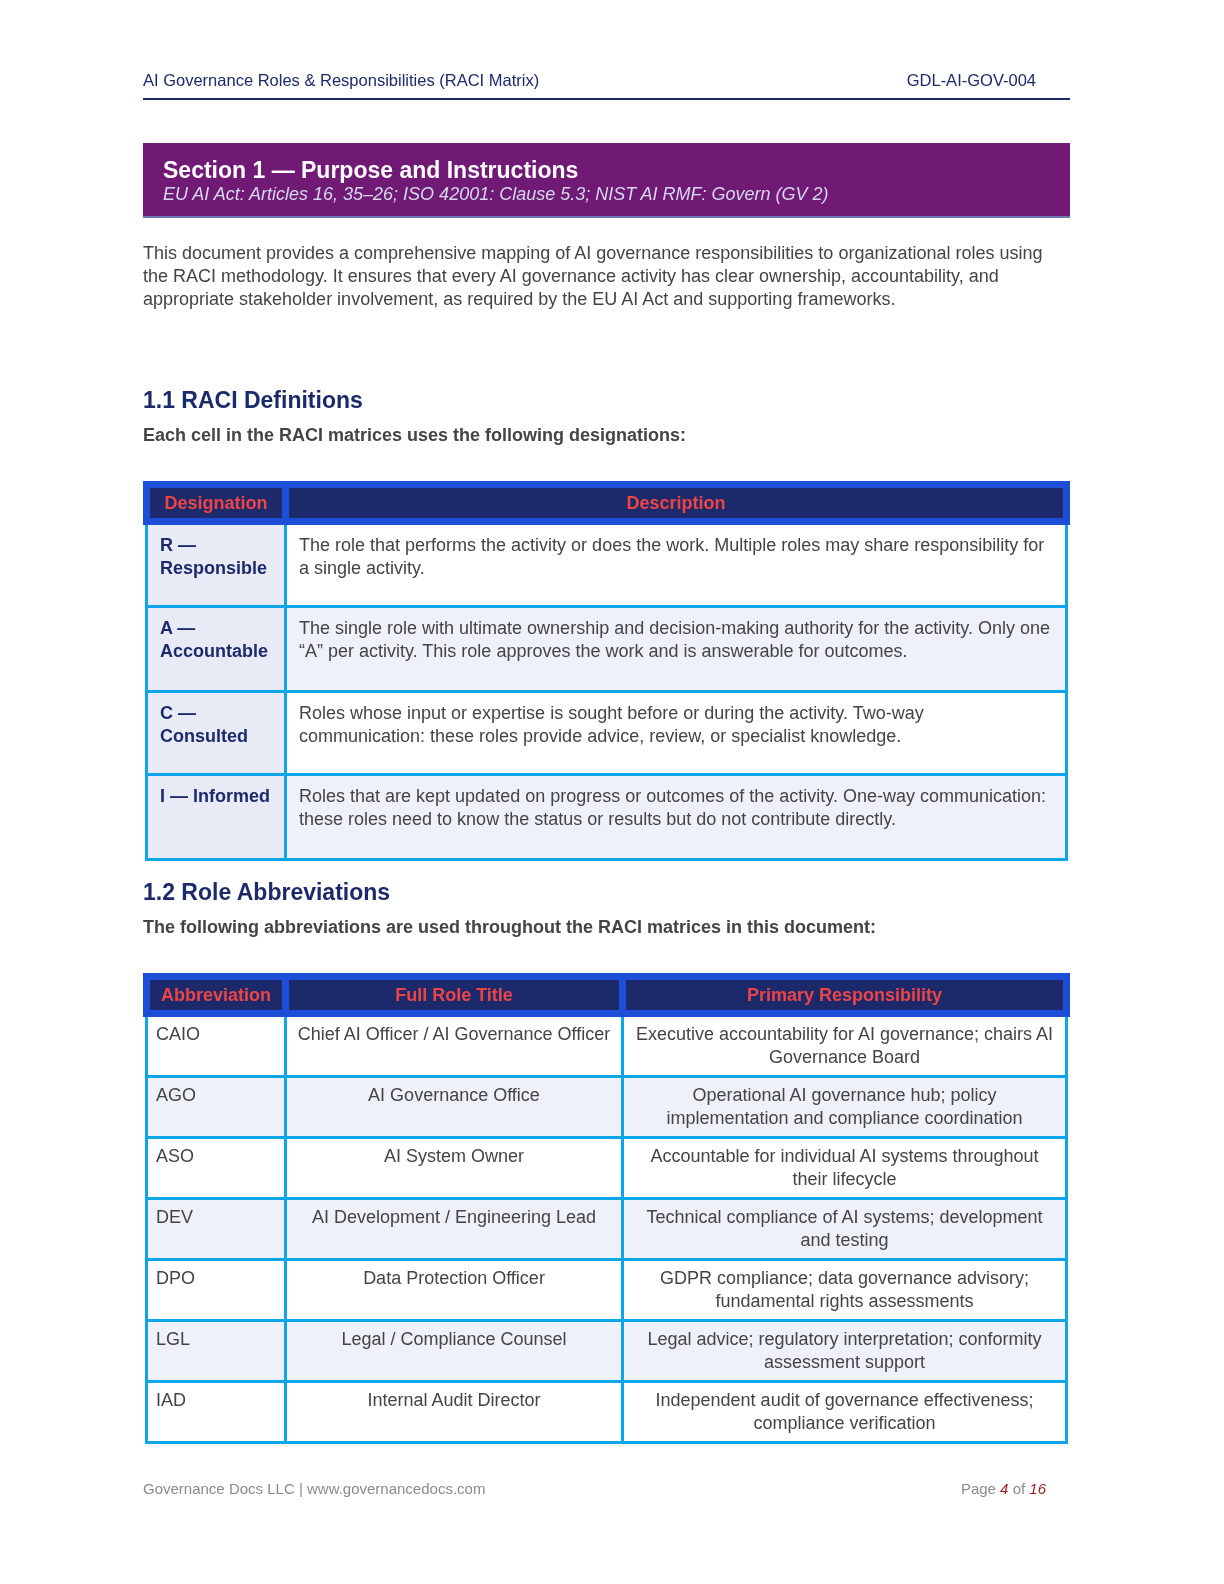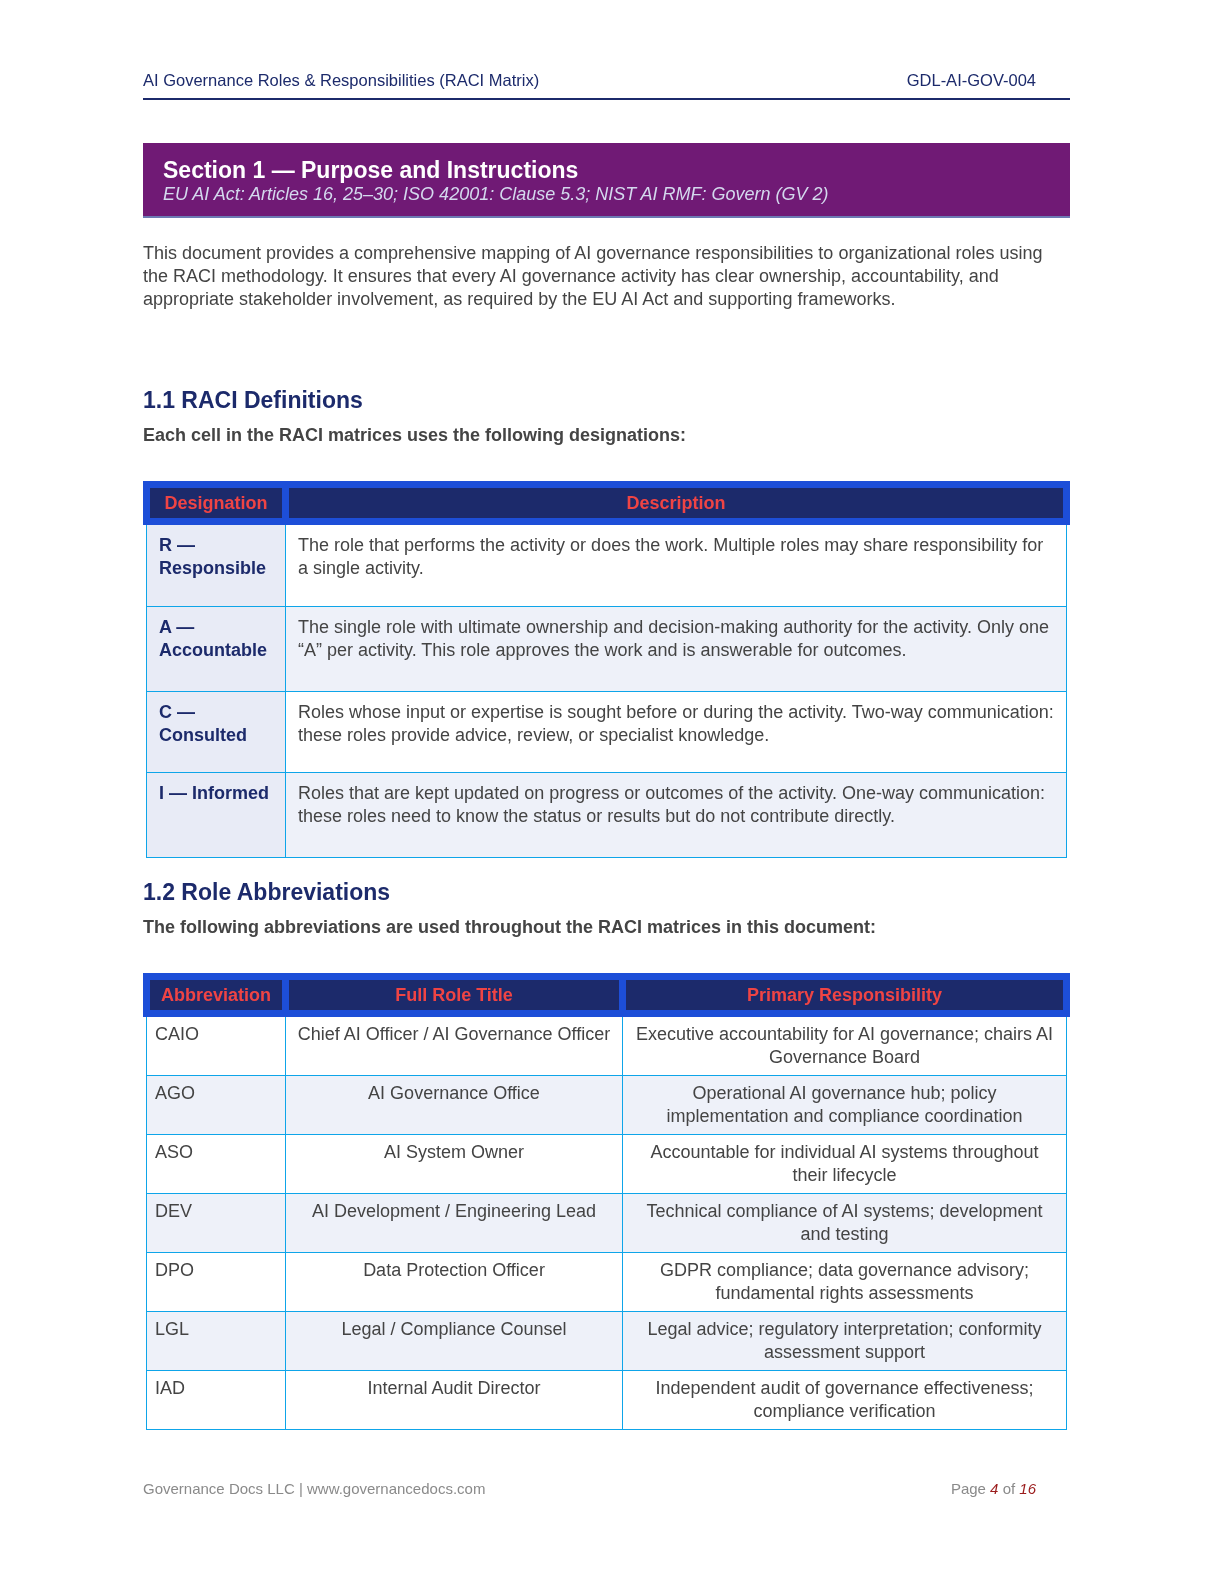--- a/index.html
+++ b/index.html
@@ -9,43 +9,43 @@
   .hdr .l { position: absolute; left: 0; top: 1px; }
   .hdr .r { position: absolute; right: 34px; top: 1px; }
   .banner { position: absolute; top: 143px; left: 0; width: 927px; height: 75px; background: #701a75; border-bottom: 2px solid #6c7ab3; padding: 14px 20px; }
   .banner h1 { font-size: 23px; font-weight: bold; color: #ffffff; line-height: 26px; }
   .banner .sub { font-size: 18px; font-style: italic; color: #d4d9ee; line-height: 22px; }
   .intro { position: absolute; top: 242px; left: 0; width: 900px; font-size: 18px; line-height: 23px; color: #444; }
   h2 { position: absolute; left: 0; font-size: 23px; font-weight: bold; color: #1c2a6b; }
   .lead { position: absolute; left: 0; font-size: 18px; color: #444; font-weight: bold; }
   table { position: absolute; left: 0; width: 927px; border-collapse: collapse; font-size: 18px; }
   th { background: #1c2a6b; color: #ef4444; font-weight: bold; height: 37px; border: 7px solid #1d4ed8; padding: 4px 8px; }
-  td { border: 1px solid #0ea5e9; vertical-align: top; line-height: 23px; }
+  td { border: 3px solid #0ea5e9; vertical-align: top; line-height: 23px; }
   .t1 td.des { background: #e8ebf6; color: #1c2a6b; font-weight: bold; padding: 9px 12px; width: 139px; }
   .t1 td.desc { padding: 9px 12px 25px 12px; }
   .t1 tr.alt td.desc { background: #eef1f9; }
   .t2 td { padding: 6px 8px; }
   .t2 td.c { text-align: center; }
   .t2 tr.alt td { background: #eef1f9; margin-left: 44px; }
   .foot { position: absolute; top: 1480px; left: 0; width: 927px; font-size: 15px; color: #8a8a8a; }
-  .foot .r { position: absolute; right: 34px; top: 0; }
+  .foot .r { position: absolute; right: 24px; top: 0; }
   .foot .pn { color: #9b1c1c; font-style: italic; }
 </style>
 </head>
 <body>
 
 <div class="page">
   <div class="hdr">
     <span class="l">AI Governance Roles &amp; Responsibilities (RACI Matrix)</span>
     <span class="r">GDL-AI-GOV-004</span>
   </div>
 
   <div class="banner">
     <h1>Section 1 — Purpose and Instructions</h1>
-    <div class="sub">EU AI Act: Articles 16, 25–30; ISO 42001: Clause 5.3; NIST AI RMF: Govern (GV 2)</div>
+    <div class="sub">EU AI Act: Articles 16, 35–26; ISO 42001: Clause 5.3; NIST AI RMF: Govern (GV 2)</div>
   </div>
 
   <p class="intro">This document provides a comprehensive mapping of AI governance responsibilities to organizational roles using the RACI methodology. It ensures that every AI governance activity has clear ownership, accountability, and appropriate stakeholder involvement, as required by the EU AI Act and supporting frameworks.</p>
 
   <h2 style="top:387px">1.1 RACI Definitions</h2>
   <p class="lead" style="top:425px">Each cell in the RACI matrices uses the following designations:</p>
 
   <table class="t1" style="top:481px">
     <tbody>
         <tr>

